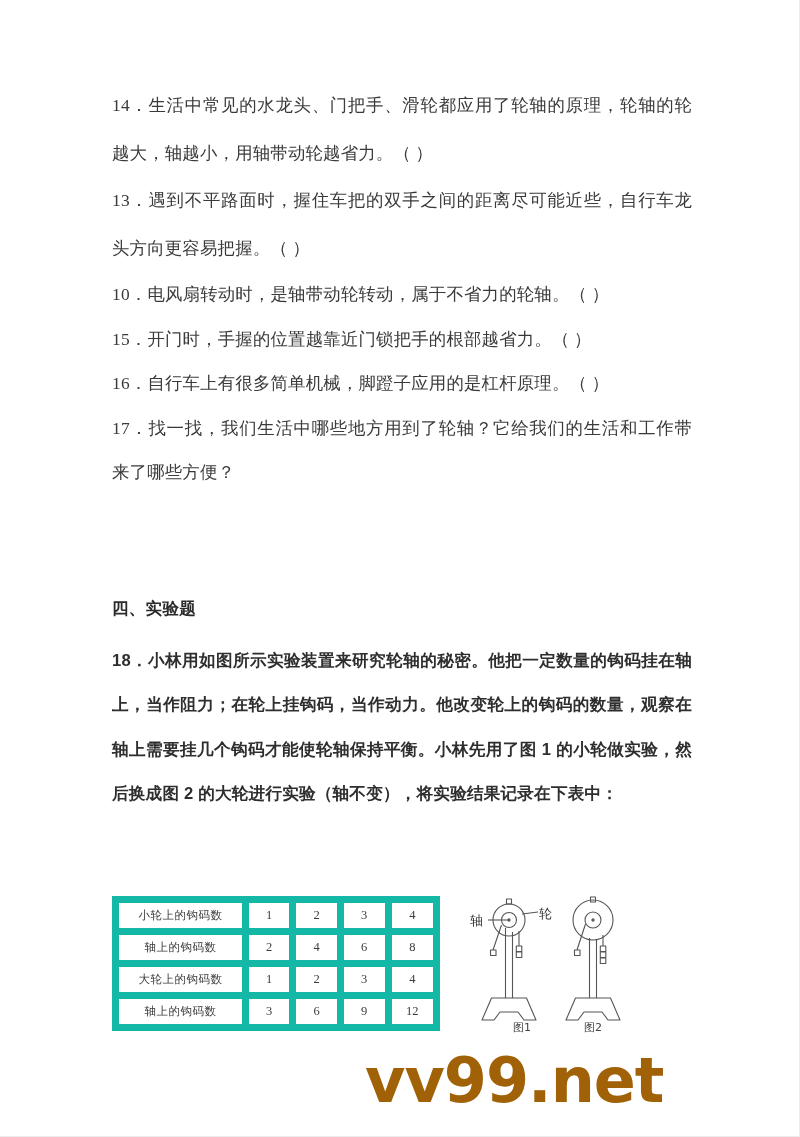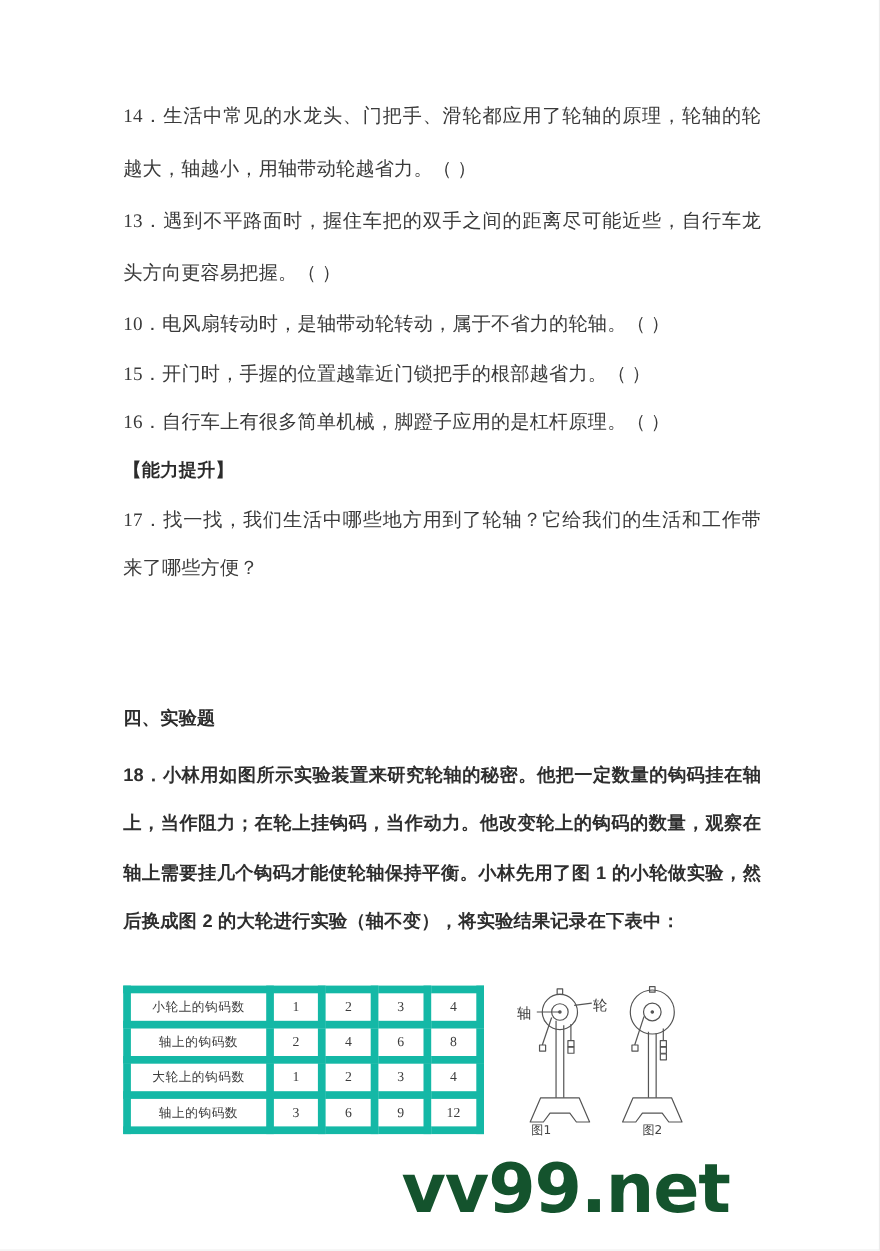--- a/index.html
+++ b/index.html
@@ -23,21 +23,21 @@
 
   
   #watermark {
     position: absolute;
     left: 365px;
     top: 1044px;
     font-family: "DejaVu Sans", sans-serif;
     font-size: 62px;
     font-weight: bold;
     letter-spacing: -1px;
-    color: #14532d;
+    color: #a16207;
     user-select: none;
     white-space: nowrap;
     z-index: 1;
     text-align: right;
   }
 
   
   #content {
     position: absolute;
     left: 112px;
@@ -146,21 +146,20 @@
   <div id="watermark">vv99.net</div>
 
   <div id="content">
 
     <p class="q wide">14．生活中常见的水龙头、门把手、滑轮都应用了轮轴的原理，轮轴的轮越大，轴越小，用轴带动轮越省力。（          ）</p>
     <p class="q wide">13．遇到不平路面时，握住车把的双手之间的距离尽可能近些，自行车龙头方向更容易把握。（          ）</p>
     <p class="q">10．电风扇转动时，是轴带动轮转动，属于不省力的轮轴。（          ）</p>
     <p class="q">15．开门时，手握的位置越靠近门锁把手的根部越省力。（          ）</p>
     <p class="q">16．自行车上有很多简单机械，脚蹬子应用的是杠杆原理。（          ）</p>
 
-    <p class="sec-head">【能力提升】</p>
 
 
     <p class="q">17．找一找，我们生活中哪些地方用到了轮轴？它给我们的生活和工作带来了哪些方便？</p>
 
     <div class="spacer-answer"></div>
 
     <p class="sec-head">四、实验题</p>
 
     <div class="spacer-sec"></div>
 
@@ -256,19 +255,19 @@
             <line x1="136.5" y1="45" x2="136.5" y2="104"></line>
 
             <path d="M 106 126 L 115.5 104 L 150.5 104 L 160 126 L 148 126 L 142 118 L 124 118 L 118 126 Z"></path>
           </g>
         </g>
 
         <text x="10" y="31" font-family="DejaVu Sans, sans-serif" font-size="13" fill="#3a3a3a">轴</text>
         <text x="79" y="24" font-family="DejaVu Sans, sans-serif" font-size="13" fill="#3a3a3a">轮</text>
       </svg>
 
-      <div class="fig-caption" style="left:12px; top:126px;">图1</div>
+      <div class="fig-caption" style="left:42px; top:126px;">图1</div>
       <div class="fig-caption" style="left:113px; top:126px;">图2</div>
     </div>
 
   </div>
 
 </div>
 
 </body></html>

